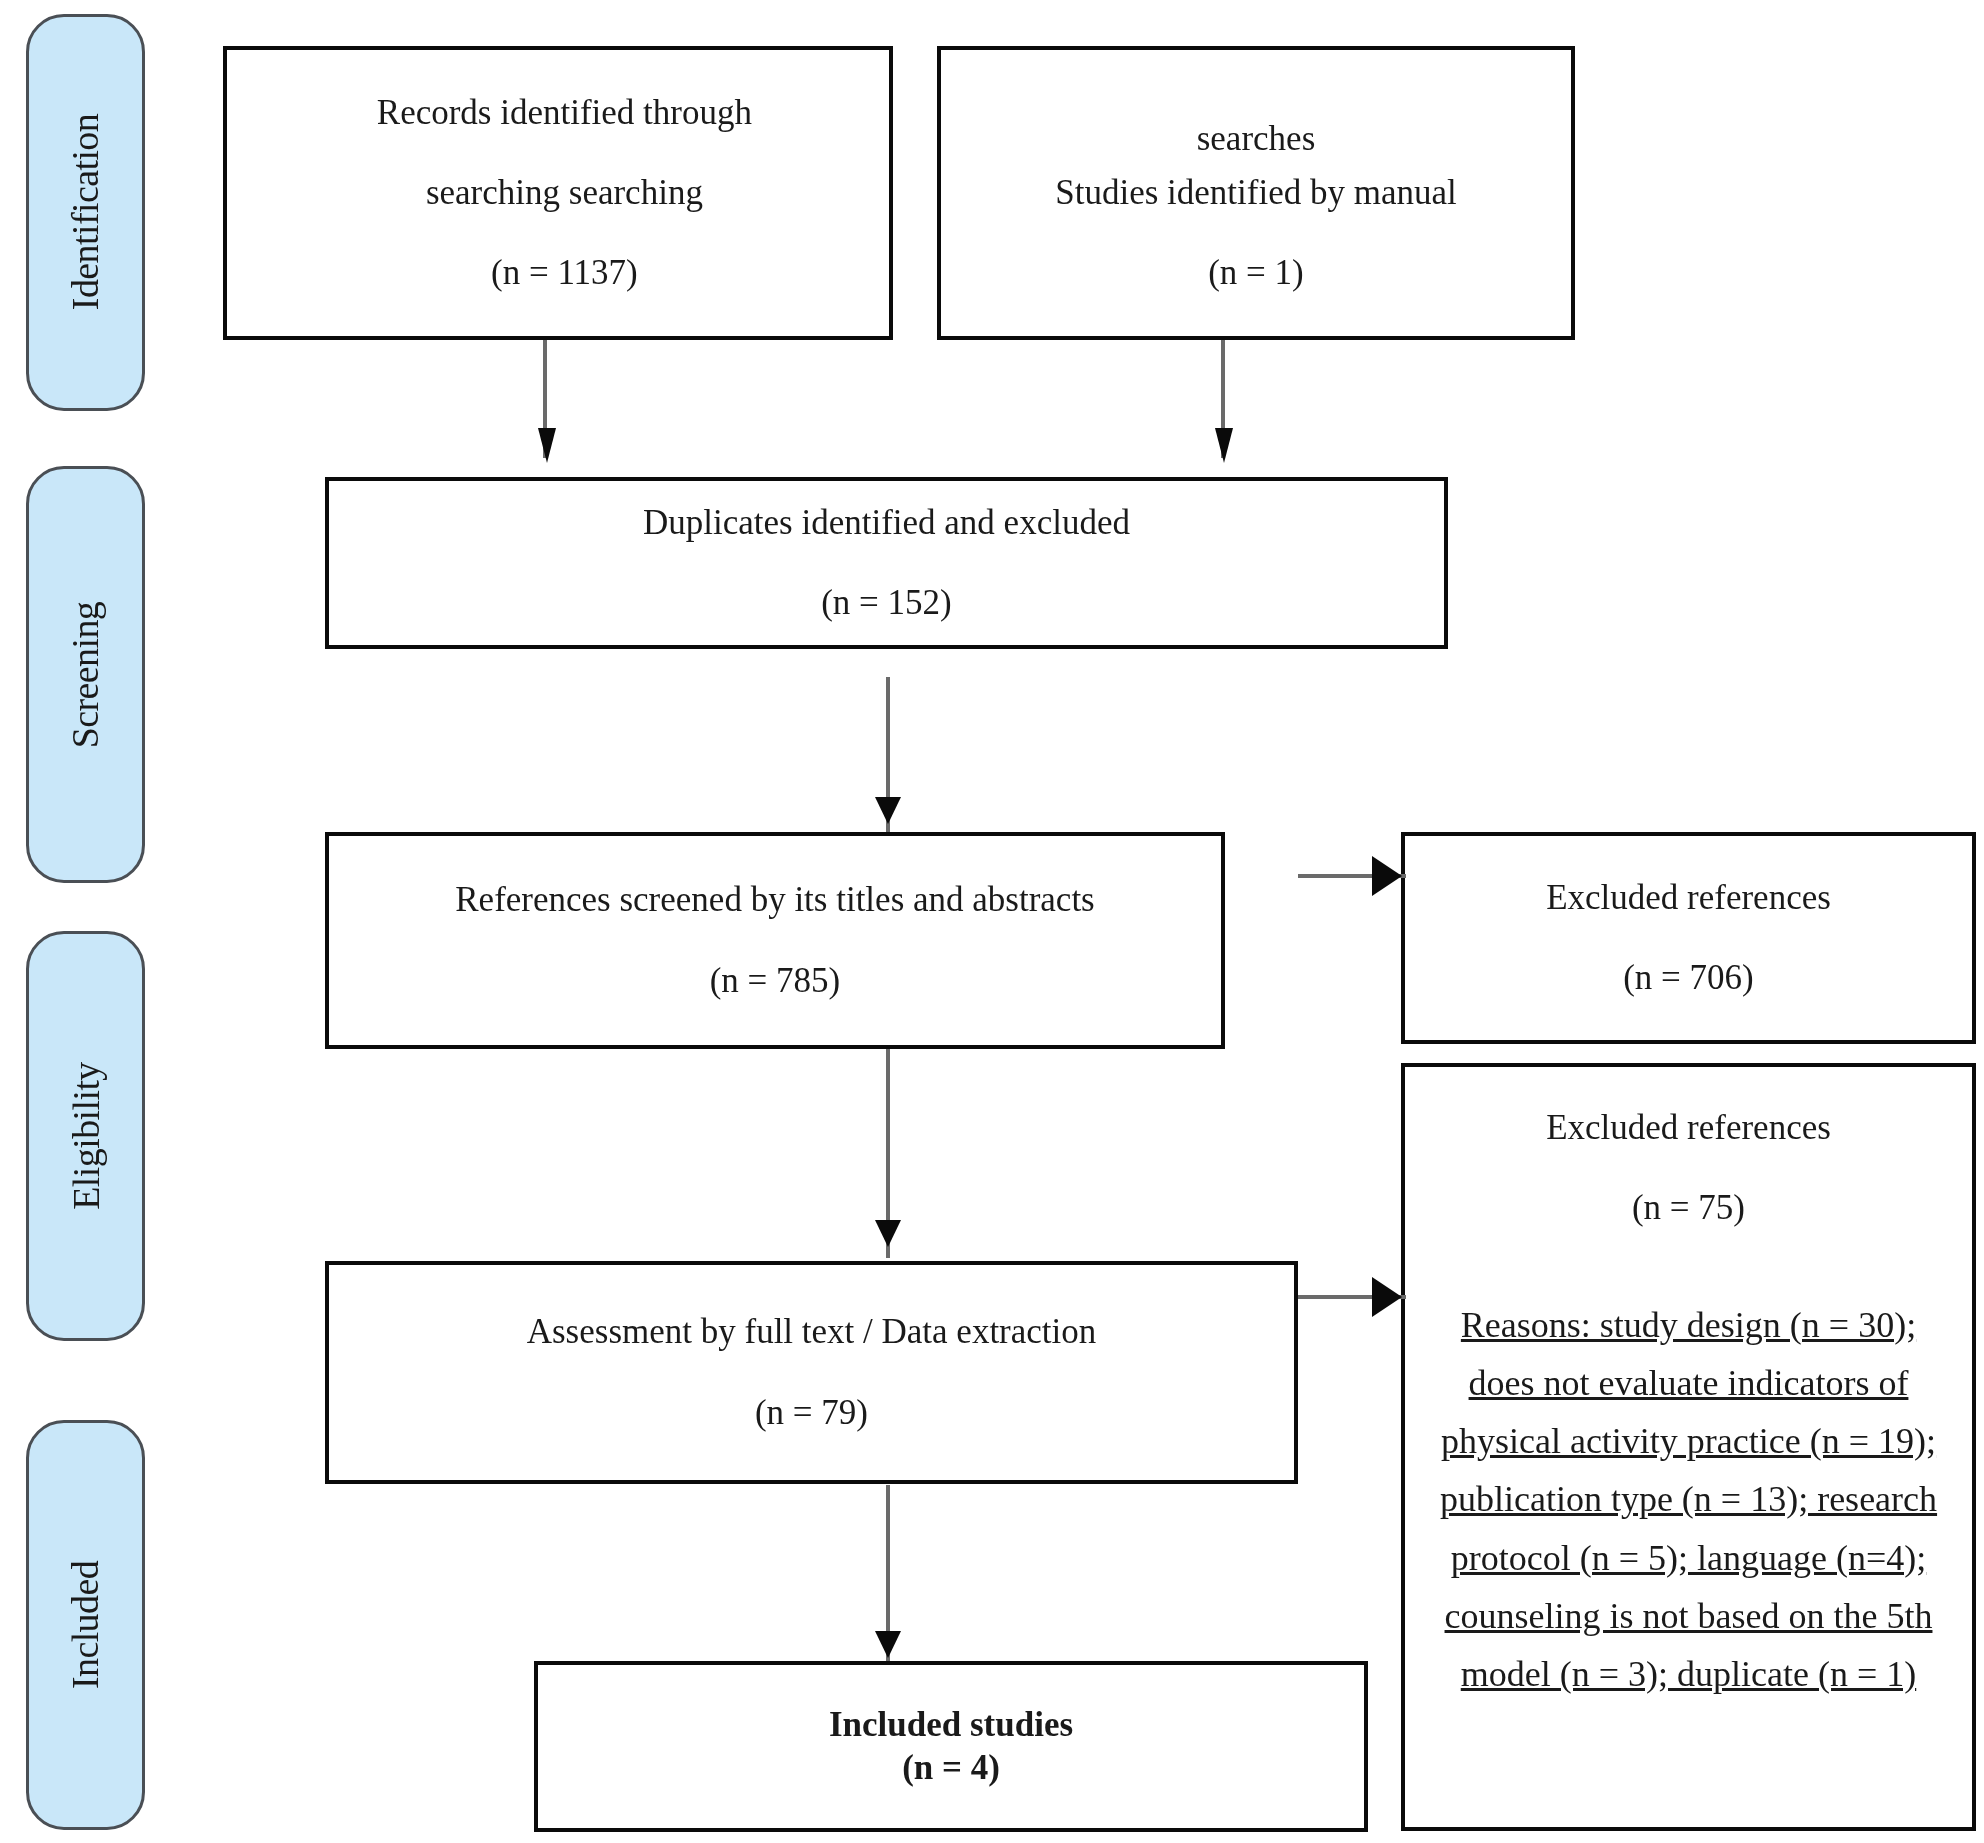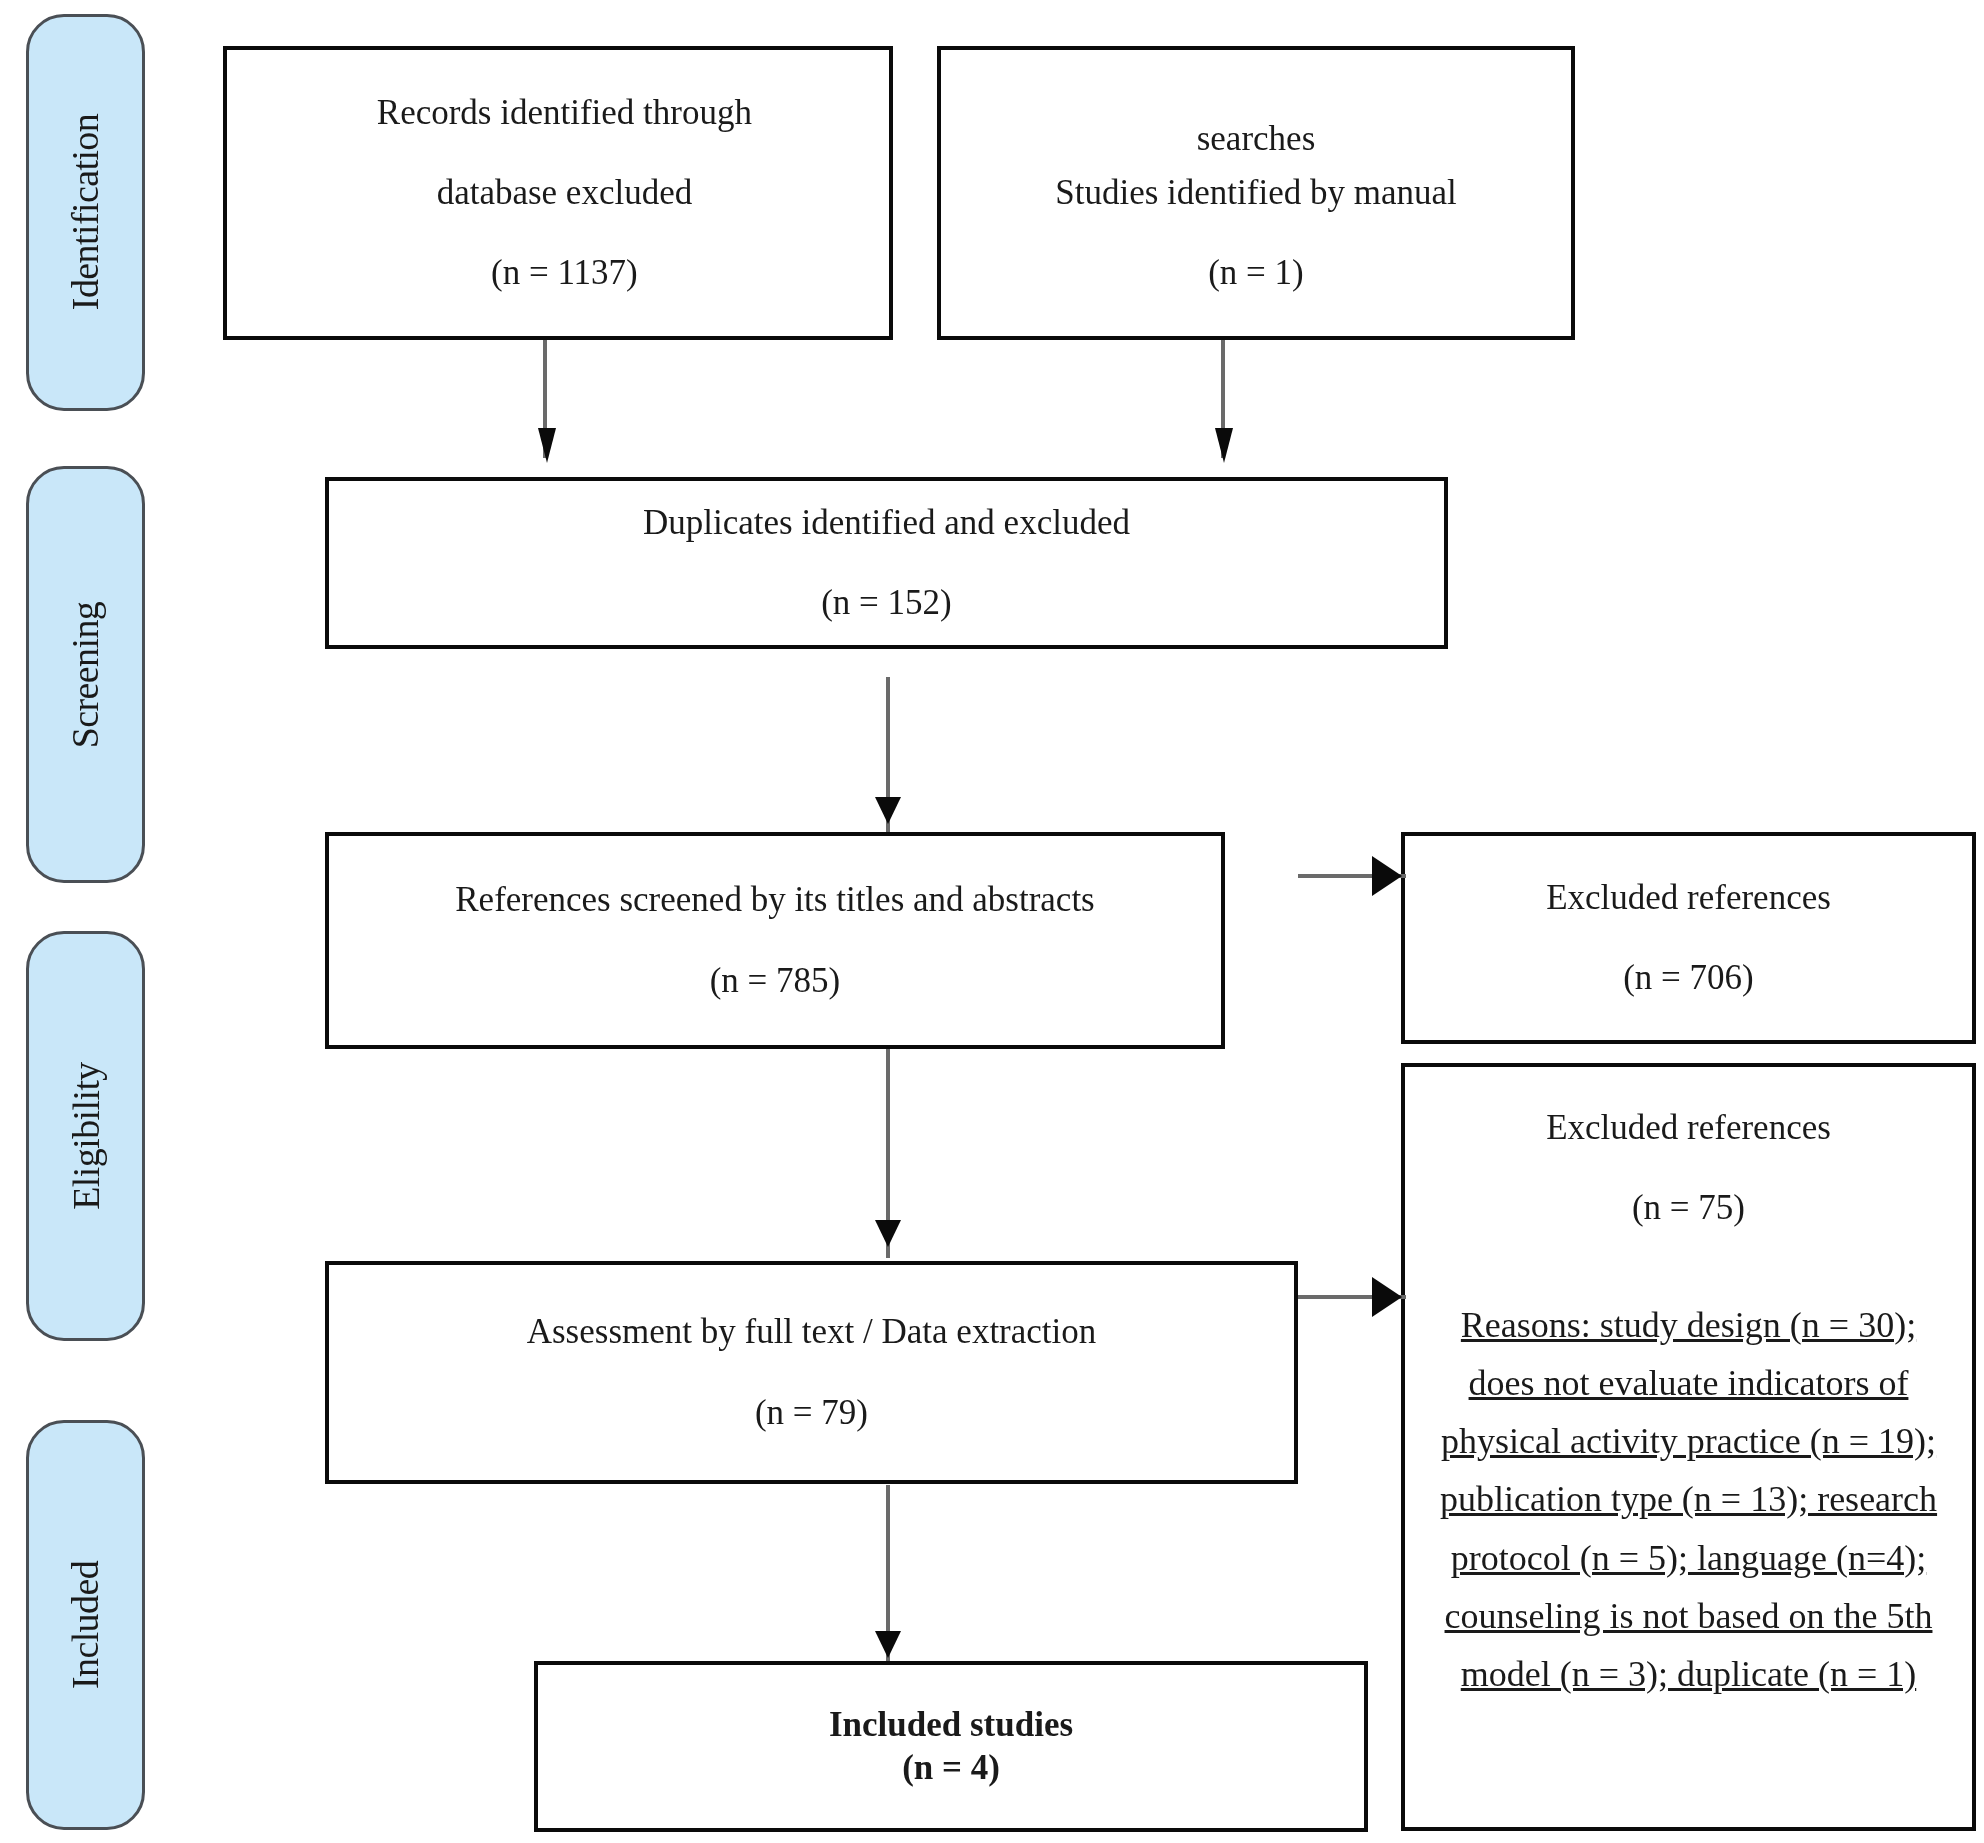--- a/index.html
+++ b/index.html
@@ -120,21 +120,21 @@
   <div class="stage-pill" style="left:26px; top:931px; width:119px; height:410px;">
     <span class="stage-label">Eligibility</span>
   </div>
 
   <div class="stage-pill" style="left:26px; top:1420px; width:119px; height:410px;">
     <span class="stage-label">Included</span>
   </div>
 
   <div class="flow-box" style="left:223px; top:46px; width:670px; height:294px;padding-left:24px;">
     <span class="line">Records identified through</span>
-    <span class="line gap-top">database excluded</span>
+    <span class="line gap-top">searching searching</span>
     <span class="line gap-top">(n = 1137)</span>
   </div>
 
   <div class="flow-box" style="left:937px; top:46px; width:638px; height:294px;">
     <span class="line gap-top">searches</span>
     <span class="line">Studies identified by manual</span>
     <span class="line gap-top">(n = 1)</span>
   </div>
 
   <div class="vline" style="left:543px; top:340px; height:118px;"></div>

